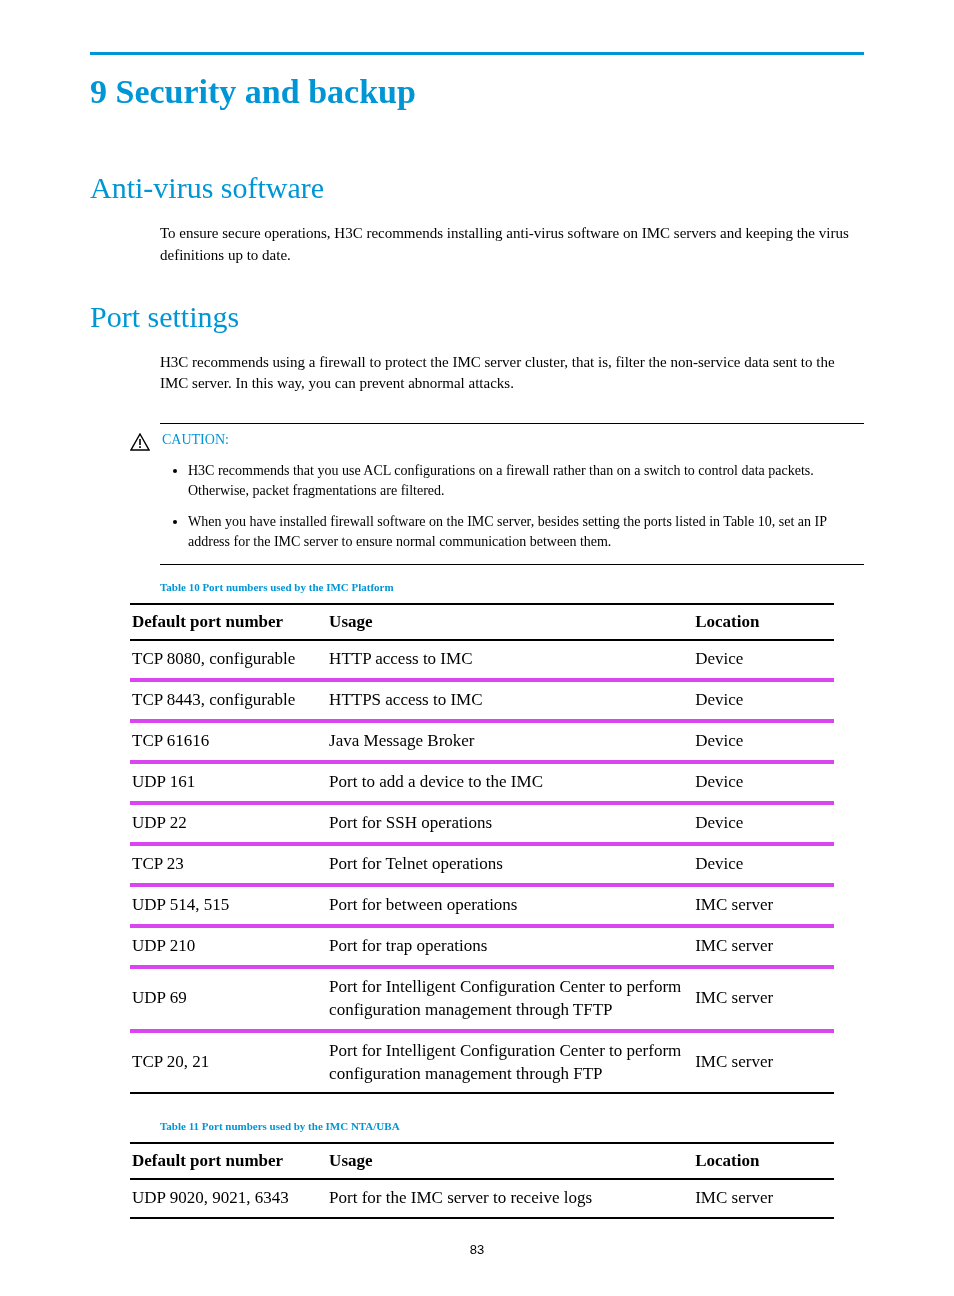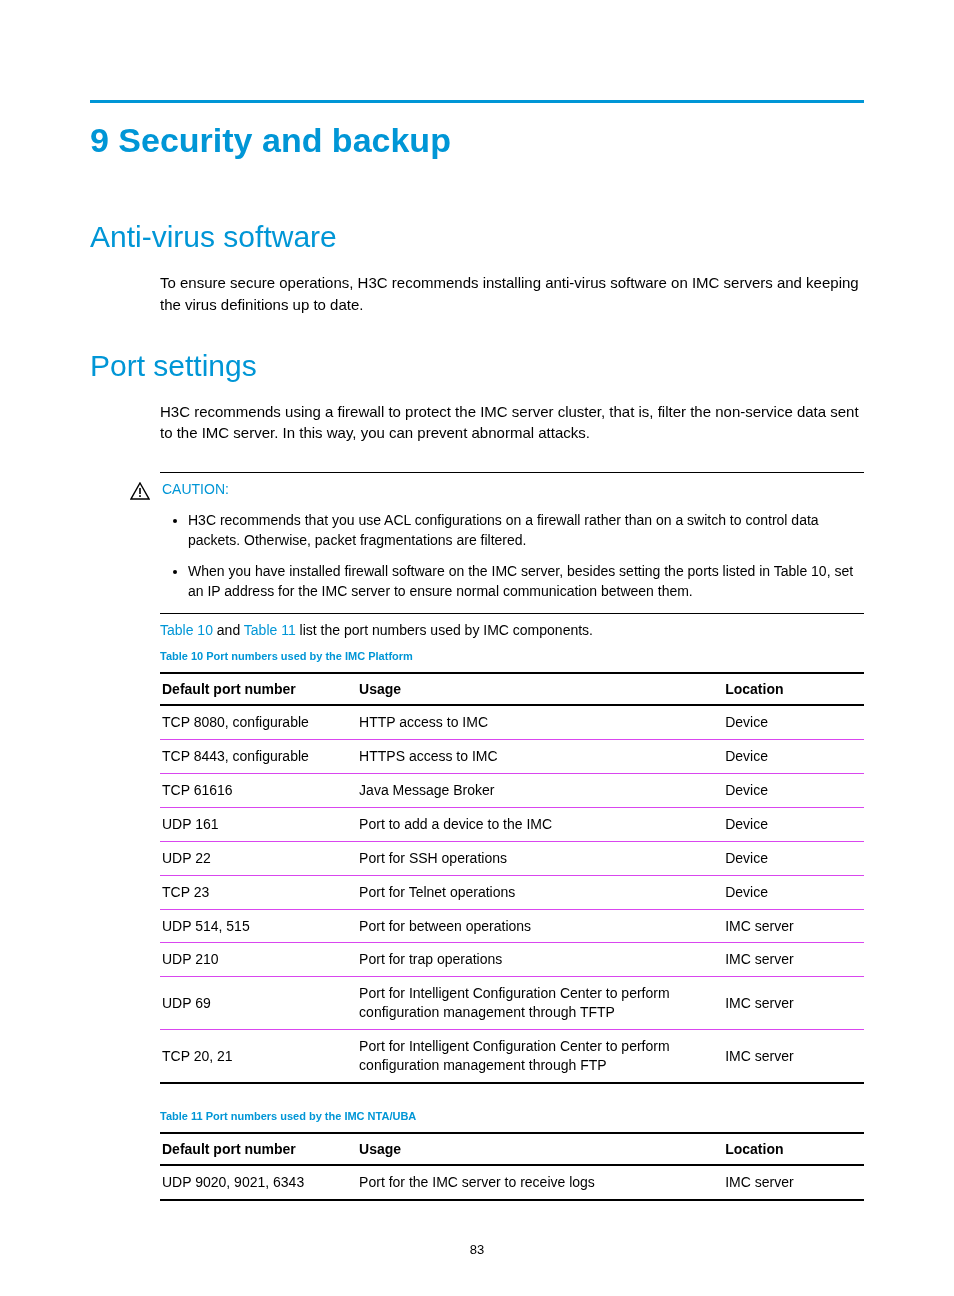--- a/index.html
+++ b/index.html
@@ -5,21 +5,22 @@
     * { box-sizing: border-box; margin: 0; padding: 0; }
     body {
       width: 954px;
       height: 1296px;
       background: #fff;
       font-family: Arial, Helvetica, sans-serif;
       color: #000;
       position: relative;
     }
     .page {
-      padding: 100px 90px 40px 90px;
+      padding: 52px 90px 40px 90px;
+      font-family: Liberation Serif, serif;
     }
     .top-rule {
       height: 3px;
       background: #0096d6;
       margin-bottom: 18px;
     }
     h1.chapter {
       color: #0096d6;
       font-weight: bold;
       font-size: 34px;
@@ -34,21 +35,21 @@
     }
     .body-text {
       font-size: 15px;
       line-height: 1.45;
       margin-left: 70px;
       margin-bottom: 28px;
     }
     .caution-box {
       border-top: 1px solid #000;
       border-bottom: 1px solid #000;
-      margin: 0 0 8px 70px;
+      margin: 0 0 16px 70px;
       padding: 8px 0 10px 0;
     }
     .caution-head {
       display: flex;
       align-items: flex-start;
       margin-left: -30px;
     }
     .caution-icon {
       flex: 0 0 26px;
       margin-right: 6px;
@@ -77,35 +78,35 @@
     .link { color: #0096d6; }
     .table-title {
       color: #0096d6;
       font-weight: bold;
       font-size: 11px;
       margin-left: 70px;
       margin-bottom: 10px;
       margin-top: 6px;
     }
     table.data {
-      margin-left: 70px;
+      margin-left: 40px;
       width: calc(100% - 70px);
       border-collapse: collapse;
-      font-size: 14px;
+      font-size: 17px;
       margin-bottom: 26px;
     }
     table.data th {
       text-align: left;
       font-weight: bold;
       border-top: 2px solid #000;
       border-bottom: 2px solid #000;
       padding: 7px 8px 7px 2px;
     }
     table.data td {
-      border-bottom: 1px solid #d946ef;
+      border-bottom: 4px solid #d946ef;
       padding: 7px 8px 7px 2px;
       vertical-align: middle;
       line-height: 1.35;
     }
     table.data tr:last-child td {
       border-bottom: 2px solid #000;
     }
     .col-port { width: 28%; }
     .col-usage { width: 52%; }
     .col-loc { width: 20%; }
@@ -141,23 +142,20 @@
         </svg>
       </span>
       <span class="caution-label">CAUTION:</span>
     </div>
     <ul>
       <li>H3C recommends that you use ACL configurations on a firewall rather than on a switch to control data packets. Otherwise, packet fragmentations are filtered.</li>
       <li>When you have installed firewall software on the IMC server, besides setting the ports listed in Table 10, set an IP address for the IMC server to ensure normal communication between them.</li>
     </ul>
   </div>
 
-  <p class="table-ref">
-    <span class="link">Table 10</span><span> and </span><span class="link">Table 11</span><span> list the port numbers used by IMC components.</span>
-  </p>
 
   <div class="table-title">Table 10 Port numbers used by the IMC Platform</div>
   <table class="data">
     <thead>
       <tr>
         <th class="col-port">Default port number</th>
         <th class="col-usage">Usage</th>
         <th class="col-loc">Location</th>
       </tr>
     </thead>

